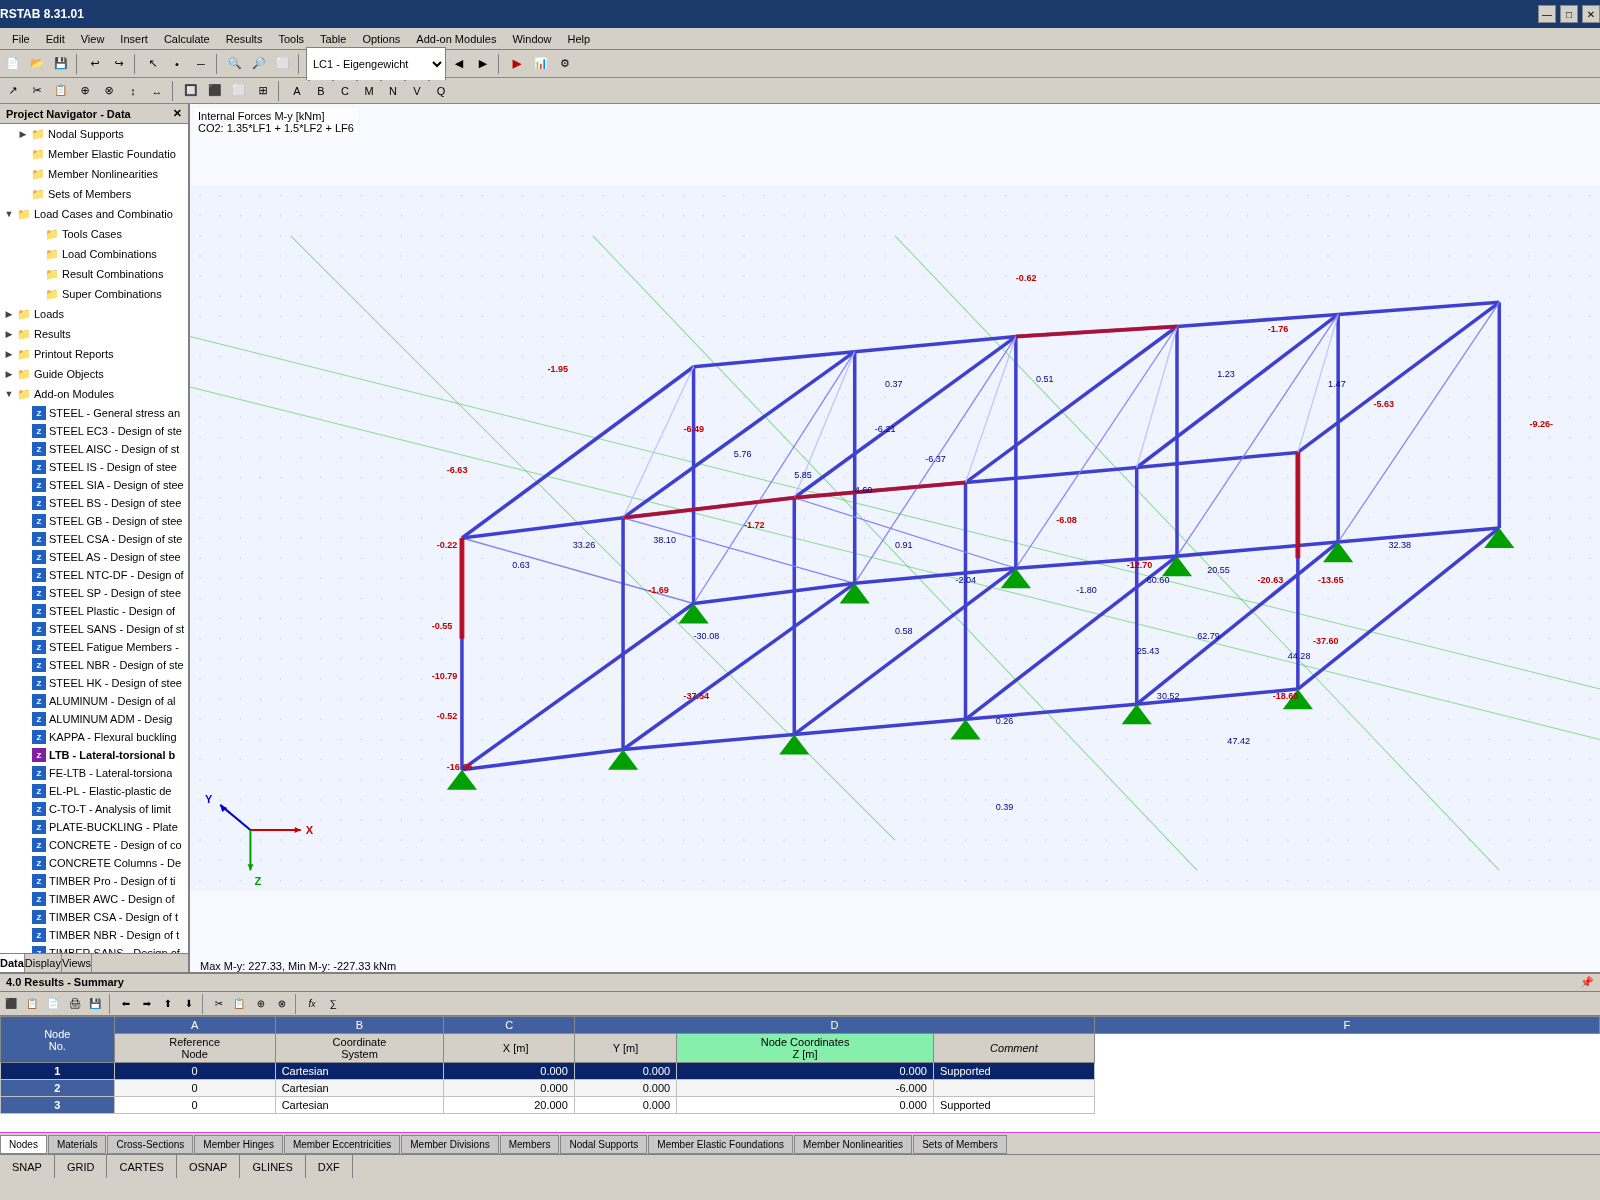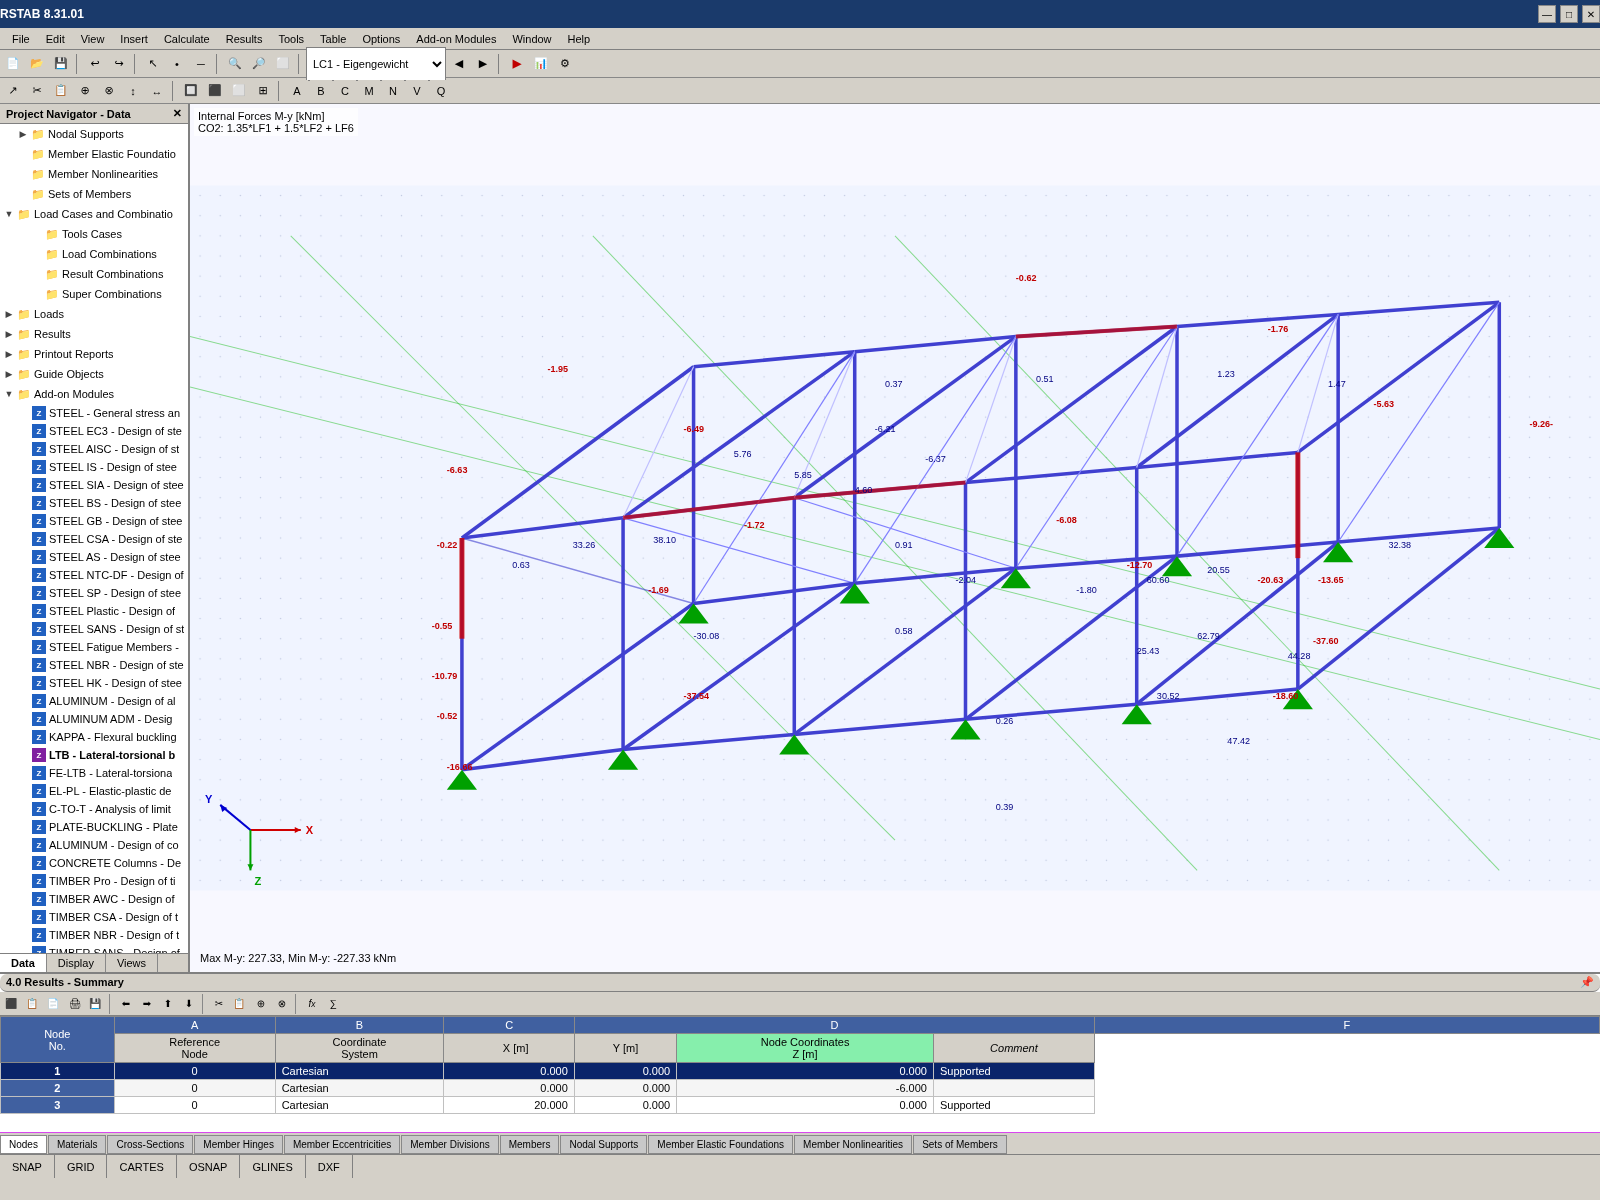--- a/index.html
+++ b/index.html
@@ -32,42 +32,42 @@
     .nav-icon { width: 16px; height: 16px; margin-right: 2px; display: inline-flex; align-items: center; justify-content: center; font-size: 9px; flex-shrink: 0; }
     .nav-text { font-size: 11px; overflow: hidden; text-overflow: ellipsis; }
     .folder-icon { color: #f0a000; font-size: 11px; }
     .module-icon-z { background: #2060c0; color: white; font-size: 8px; font-weight: bold; width: 14px; height: 14px; display: inline-flex; align-items: center; justify-content: center; flex-shrink: 0; margin-right: 3px; margin-left: 2px; }
     
     
     #viewport { flex: 1; background: #f8f8ff; position: relative; overflow: hidden; }
     
     
     #bottom-panel { height: 160px; background: white; border-top: 2px solid #808080; display: flex; flex-direction: column; }
-    #results-header { background: #d4d0c8; padding: 2px 6px; font-size: 11px; font-weight: bold; border-bottom: 1px solid #808080; display: flex; justify-content: space-between; border-radius: 7px; }
+    #results-header { background: #d4d0c8; padding: 2px 6px; font-size: 11px; font-weight: bold; border-bottom: 1px solid #808080; display: flex; justify-content: space-between; }
     #results-toolbar { background: #d4d0c8; height: 24px; display: flex; align-items: center; border-bottom: 1px solid #808080; padding: 0 2px; gap: 1px; }
     .results-tb-btn { width: 20px; height: 20px; background: #d4d0c8; border: 1px solid transparent; display: flex; align-items: center; justify-content: center; font-size: 10px; cursor: pointer; }
     #results-table { flex: 1; overflow: auto; }
     table { border-collapse: collapse; width: 100%; font-size: 11px; }
     th { background: #d4d0c8; border: 1px solid #888; padding: 2px 6px; text-align: center; font-weight: normal; white-space: nowrap; }
     td { border: 1px solid #c0c0c0; padding: 2px 6px; white-space: nowrap; }
     tr.selected td { background: #0a246a; color: white; }
     tr:not(.selected):nth-child(odd) td { background: #ffffff; }
     tr:not(.selected):nth-child(even) td { background: #f5f5f5; }
     
     #data-tabs { height: 22px; display: flex; align-items: flex-end; background: #d4d0c8; border-top: 1px solid #d946ef; overflow-x: auto; }
     .data-tab { padding: 3px 8px; font-size: 10px; border: 1px solid #888; background: #c8c8c8; margin-right: 1px; cursor: pointer; white-space: nowrap; }
     .data-tab.active { background: white; }
     
     
     #statusbar { background: #d4d0c8; height: 24px; display: flex; align-items: center; border-top: 1px solid #808080; font-size: 11px; }
     #statusbar .status-item { padding: 0 12px; border-right: 1px solid #808080; height: 100%; display: flex; align-items: center; cursor: pointer; }
     
     
     #nav-tabs { background: #d4d0c8; display: flex; border-top: 1px solid #808080; }
-    .nav-tab { padding: 3px 11px; font-size: 11px; cursor: pointer; border-right: 1px solid #888; }
+    .nav-tab { padding: 3px 0; font-size: 11px; cursor: pointer; border-right: 1px solid #888; }
     .nav-tab.active { background: white; font-weight: bold; }
     .vp-info { position: absolute; top: 4px; left: 4px; font-size: 11px; color: black; background: rgba(255,255,255,0.7); padding: 2px 4px; }
     .vp-max { position: absolute; bottom: 60px; left: 10px; font-size: 11px; color: black; }
     
     
     #structure-svg { width: 100%; height: 100%; }
     
     .expand-arrow { font-size: 9px; color: #444; margin-right: 2px; width: 10px; display: inline-block; text-align: center; }
   </style>
 </head>
@@ -381,21 +381,21 @@
         <div class="nav-item">
           <span style="padding-left:18px;"></span>
           <span class="expand-arrow">&nbsp;</span>
           <span class="module-icon-z" style="background:#2060c0">Z</span>
           <span class="nav-text" style="">PLATE-BUCKLING - Plate</span>
         </div>
         <div class="nav-item">
           <span style="padding-left:18px;"></span>
           <span class="expand-arrow">&nbsp;</span>
           <span class="module-icon-z" style="background:#2060c0">Z</span>
-          <span class="nav-text" style="">ALUMINUM - Design of co</span>
+          <span class="nav-text" style="">CONCRETE - Design of co</span>
         </div>
         <div class="nav-item">
           <span style="padding-left:18px;"></span>
           <span class="expand-arrow">&nbsp;</span>
           <span class="module-icon-z" style="background:#2060c0">Z</span>
           <span class="nav-text" style="">CONCRETE Columns - De</span>
         </div>
         <div class="nav-item">
           <span style="padding-left:18px;"></span>
           <span class="expand-arrow">&nbsp;</span>
@@ -599,21 +599,21 @@
         <text x="55" y="4" fill="#d00000" font-size="11" font-weight="bold">X</text>
         <line x1="0" y1="0" x2="-30" y2="-25" stroke="#0000d0" stroke-width="2"></line>
         <polygon points="-30,-25 -28,-18 -23,-22" fill="#0000d0"></polygon>
         <text x="-45" y="-27" fill="#0000d0" font-size="11" font-weight="bold">Y</text>
         <line x1="0" y1="0" x2="0" y2="40" stroke="#00a000" stroke-width="2"></line>
         <polygon points="0,40 -3,34 3,34" fill="#00a000"></polygon>
         <text x="4" y="55" fill="#00a000" font-size="11" font-weight="bold">Z</text>
       </g>
     </svg>
     
-    <div class="vp-max" style="bottom:8px; left:10px; font-size:11px;">Max M-y: 227.33, Min M-y: -227.33 kNm</div>
+    <div class="vp-max" style="bottom:0; left:10px; font-size:11px;">Max M-y: 227.33, Min M-y: -227.33 kNm</div>
   </div>
 </div>
 
 <div id="bottom-panel">
   <div id="results-header">
     <span>4.0 Results - Summary</span>
     <span>📌</span>
   </div>
   <div id="results-toolbar">
     <div class="results-tb-btn">⬛</div>

